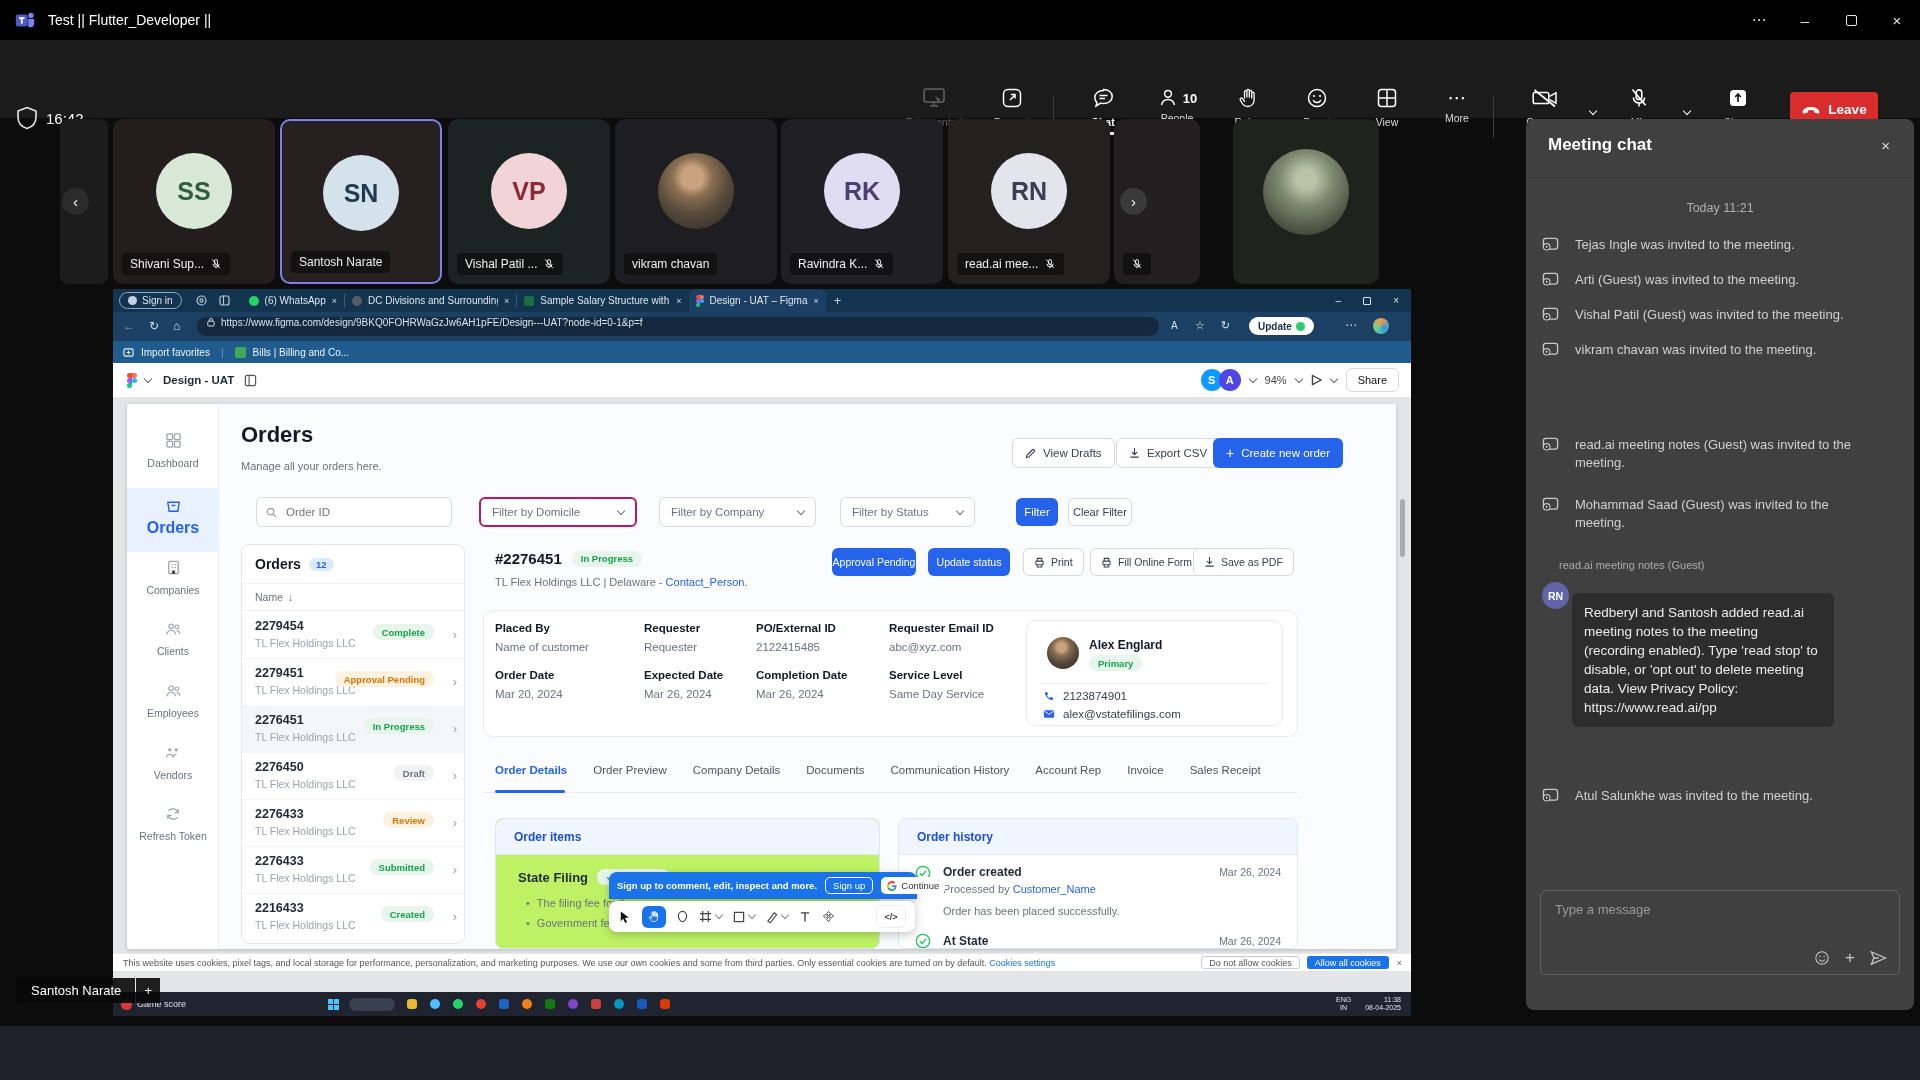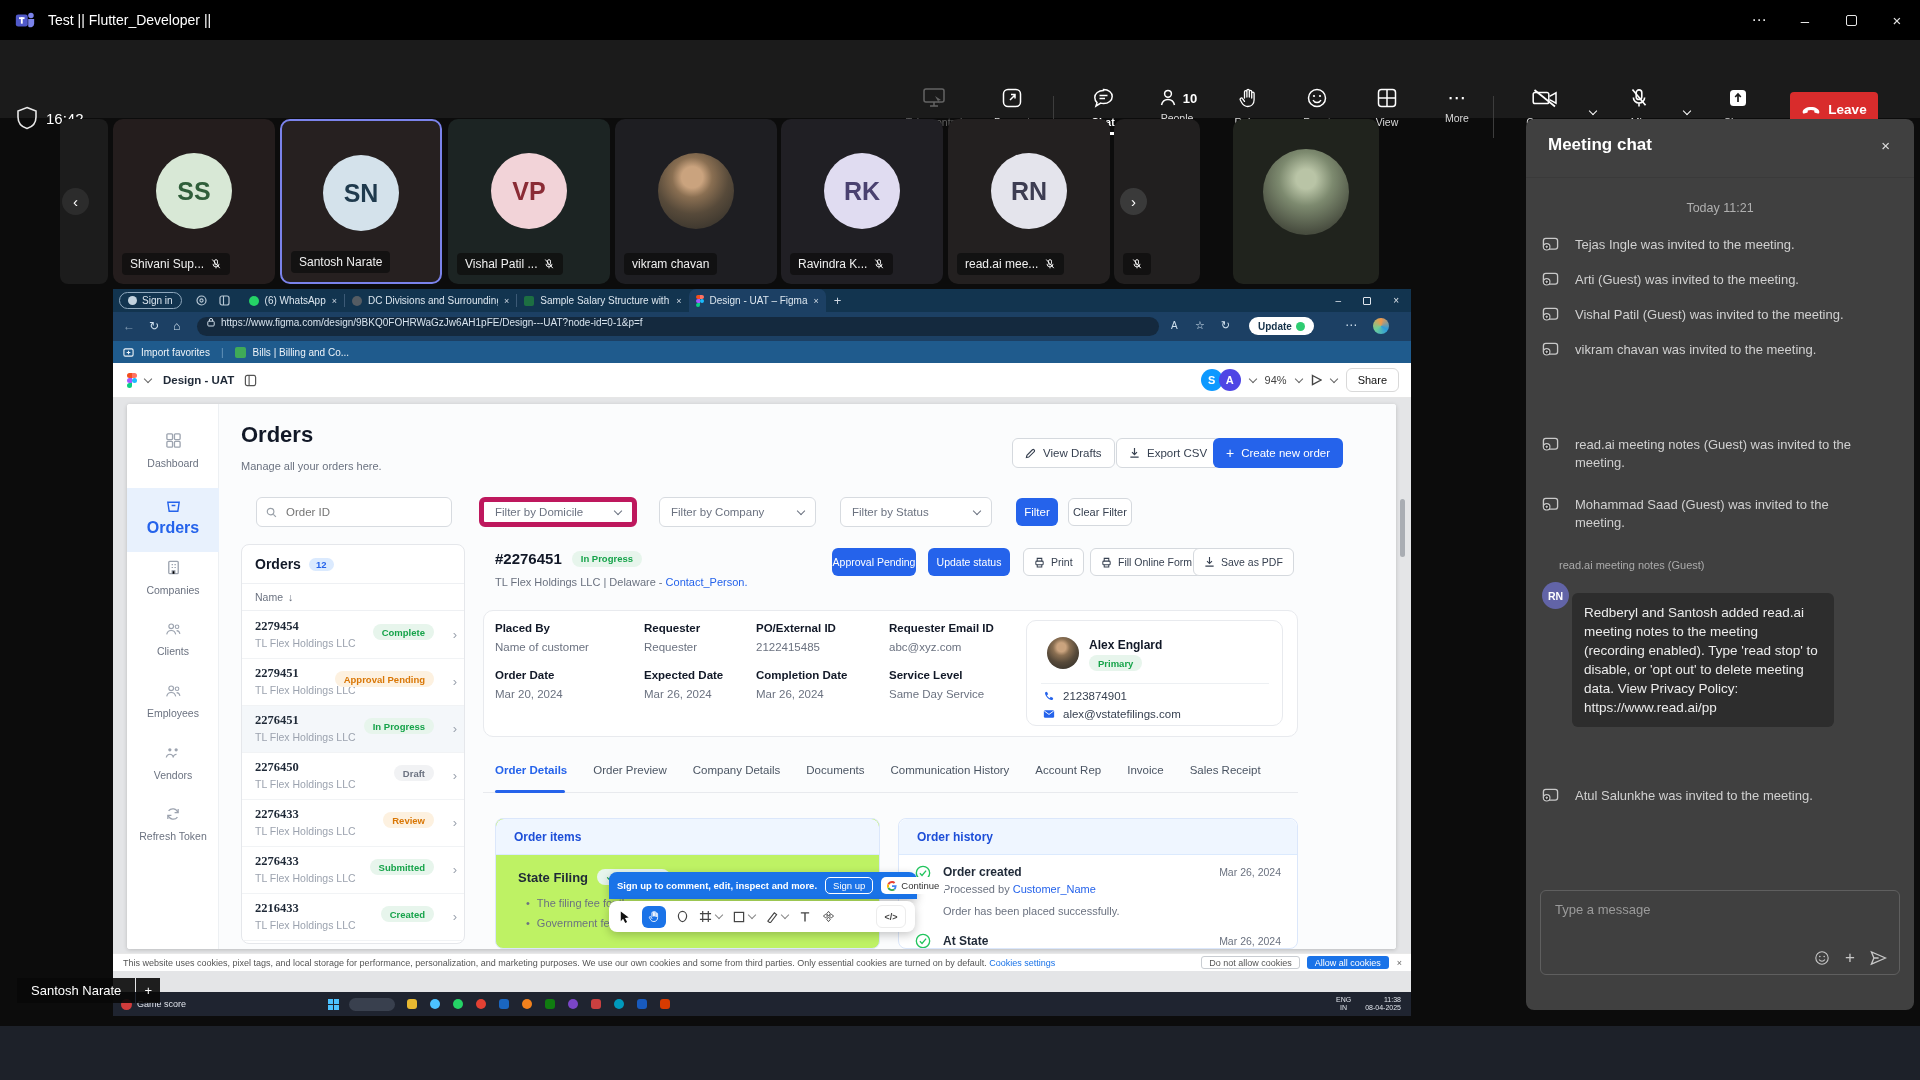--- a/index.html
+++ b/index.html
@@ -38,21 +38,21 @@
   
   .side-item{position:absolute;left:0;width:92px;text-align:center;color:#6b7280;}
   .side-item .slbl{font-size:10.5px;margin-top:4px;}
   .btn-line{border:1px solid #d5d9de;border-radius:6px;background:#fff;color:#374151;}
   .btn-blue{background:#2563eb;color:#fff;border-radius:6px;border:none;}
   .chip{border-radius:9px;font-size:9.5px;padding:2.5px 9px;font-weight:bold;white-space:nowrap;}
   .cg{color:#16a34a;background:#e7f5ec;}
   .co{color:#d97706;background:#fdf1e0;}
   .cgr{color:#6b7280;background:#f1f2f4;}
   .lrow{position:absolute;left:0;width:224px;height:47px;border-bottom:1px solid #f1f3f5;}
-  .lid{position:absolute;left:13px;top:7px;font-size:12.5px;font-weight:bold;color:#1f2937;font-family:Liberation Serif, serif;}
+  .lid{position:absolute;left:13px;top:7px;font-size:12.5px;font-weight:bold;color:#1f2937;}
   .lco{position:absolute;left:13px;top:25px;font-size:10.5px;color:#9ca3af;}
   .lch{position:absolute;right:9px;top:15px;color:#9ca3af;font-size:13px;}
   .fld-l{font-size:11.5px;color:#111827;font-weight:bold;}
   .fld-v{font-size:11.5px;color:#6b7280;}
   .card-hd{height:36px;background:#eff6ff;border-bottom:1px solid #dbeafe;border-radius:8px 8px 0 0;display:flex;align-items:center;padding:0 18px;color:#1d4ed8;font-size:12px;font-weight:bold;}
   .tabitem{font-size:11.5px;color:#4b5563;}
   
   .cookie{left:0;top:664px;width:1298px;height:18px;background:#fff;border-top:1px solid #e8e8e8;font-size:9px;color:#555;}
   
   .minibar{left:0;top:703px;width:1298px;height:24px;background:#1f2430;color:#dfe3ea;}
@@ -497,29 +497,29 @@
         <span>Create new order</span>
       </div>
 
       <div class="abs f" style="left:129px;top:93px;width:196px;height:30px;border:1px solid #d7dbe0;border-radius:6px;background:#fff;padding:0 9px;gap:7px">
         <svg width="11" height="11" viewBox="0 0 12 12">
             <circle cx="5" cy="5" r="3.6" fill="none" stroke="#9aa1a9" stroke-width="1.3"></circle>
             <path d="m8 8 2.8 2.8" stroke="#9aa1a9" stroke-width="1.3"></path>
           </svg>
         <input style="border: none; outline: none; width: 150px; font-size: 11.5px; background: transparent;" placeholder="Order ID">
       </div>
-      <div class="abs f" style="left:352px;top:93px;width:158px;height:30px;border:5px solid #be185d;border-radius:6px;background:#fff;padding:0 11px;font-size:11.5px;color:#6b7280;justify-content:space-between">
+      <div class="abs f" style="left:352px;top:93px;width:158px;height:30px;border:2px solid #be185d;border-radius:6px;background:#fff;padding:0 11px;font-size:11.5px;color:#6b7280;justify-content:space-between">
           <span>Filter by Domicile</span>
           <span class="chev"></span>
         </div>
       <div class="abs f" style="left:532px;top:93px;width:157px;height:30px;border:1px solid #d7dbe0;border-radius:6px;background:#fff;padding:0 11px;font-size:11.5px;color:#6b7280;justify-content:space-between">
           <span>Filter by Company</span>
           <span class="chev"></span>
         </div>
-      <div class="abs f" style="left:713px;top:93px;width:152px;height:30px;border:1px solid #d7dbe0;border-radius:6px;background:#fff;padding:0 11px;font-size:11.5px;color:#6b7280;justify-content:space-between">
+      <div class="abs f" style="left:713px;top:93px;width:135px;height:30px;border:1px solid #d7dbe0;border-radius:6px;background:#fff;padding:0 11px;font-size:11.5px;color:#6b7280;justify-content:space-between">
           <span>Filter by Status</span>
           <span class="chev"></span>
         </div>
       <div class="abs ic btn-blue" style="left:889px;top:94px;width:42px;height:28px;font-size:11.5px">
           <span>Filter</span>
         </div>
       <div class="abs ic btn-line" style="left:941px;top:94px;width:64px;height:28px;font-size:11px">
           <span>Clear Filter</span>
         </div>
 

